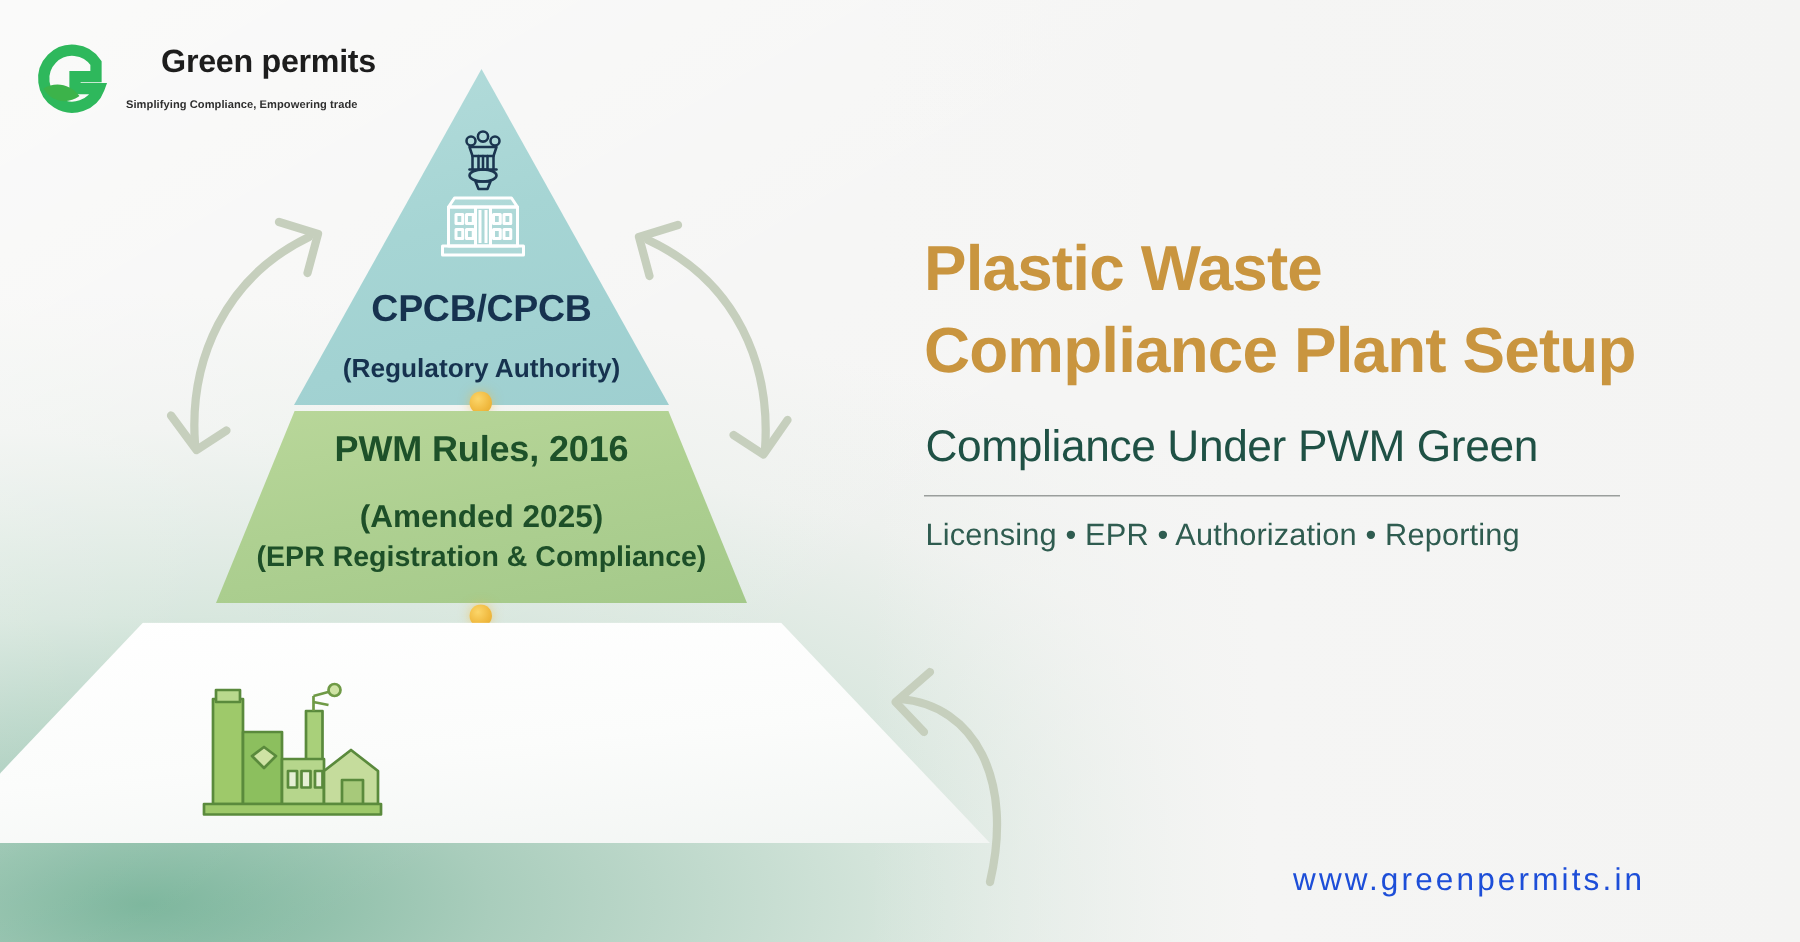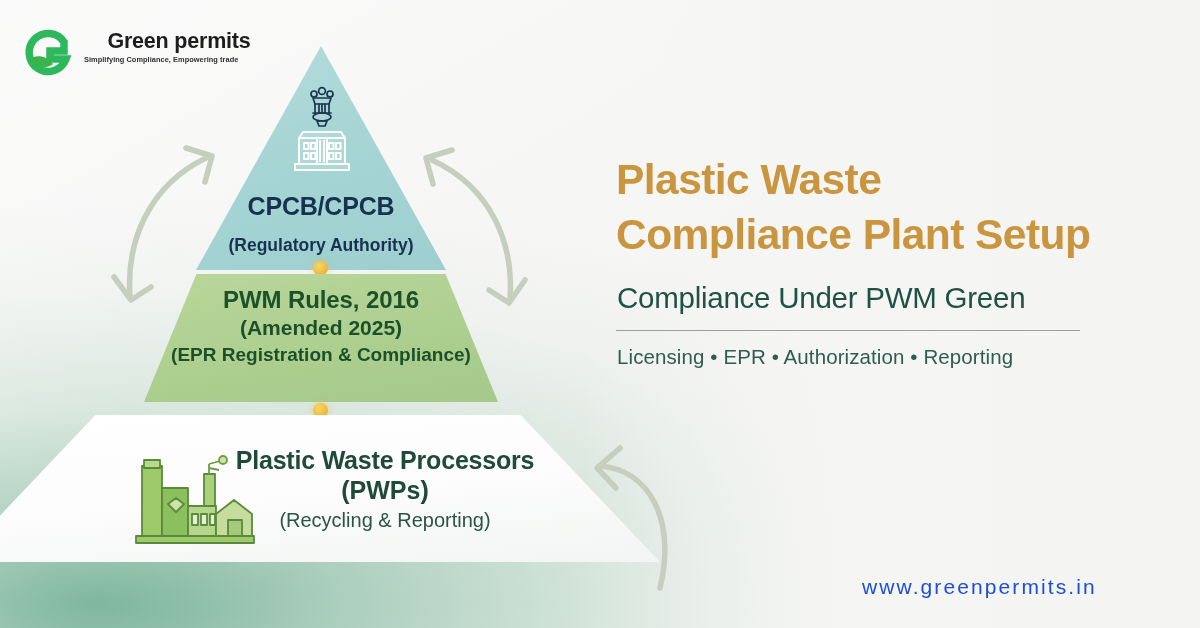--- a/index.html
+++ b/index.html
@@ -30,21 +30,21 @@
   
   .logo { position:absolute; left:18px; top:22px; width:260px; height:62px; }
   .logo-mark { position:absolute; left:2px; top:4px; width:56px; height:56px; }
   .logo-text { position:absolute; left:66px; top:8px; width:190px; }
   .logo-name {
     font-size:21.5px; font-weight:bold; color:#1d1d1d; letter-spacing:-0.2px;
     line-height:1.05; white-space:nowrap;text-align:center;
   }
   .logo-tag {
     font-size:7.4px; font-weight:bold; color:#2e2e2e; letter-spacing:0.05px;
-    margin-top:2px; white-space:nowrap;
+    margin-top:12px; white-space:nowrap;
   }
 
   
   .pyramid { position:absolute; left:0; top:0; width:700px; height:628px; }
   .tier-label {
     position:absolute; text-align:center; width:100%;
     font-weight:bold; line-height:1.16;
   }
 
   
@@ -59,21 +59,21 @@
   .gov-icon { position:absolute; left:291px; top:82px; width:62px; height:90px; }
 
   
   .tier-mid-shape {
     position:absolute; left:144px; top:274px; width:354px; height:128px;
     clip-path:polygon(14.8% 0%, 85.2% 0%, 100% 100%, 0% 100%);
     background:linear-gradient(170deg, #b9d79a 0%, #aed091 48%, #a4c98a 100%);
   }
   .tier-mid-text { position:absolute; left:144px; top:286px; width:354px; }
   .tier-mid-main { font-size:24px; color:#1d5129; font-weight:bold; letter-spacing:-0.1px; }
-  .tier-mid-sub  { font-size:21px; color:#1d4f28; font-weight:bold; margin-top:2px; }
+  .tier-mid-sub  { font-size:21px; color:#1d4f28; font-weight:bold; margin-top:19px; }
   .tier-mid-note { font-size:19px; color:#1d4f28; font-weight:bold; margin-top:4px; }
 
   
   .tier-bot-shape {
     position:absolute; left:-44px; top:415px; width:704px; height:147px;
     clip-path:polygon(19.8% 0%, 80.2% 0%, 100% 100%, 0% 100%);
     background:linear-gradient(175deg, #ffffff 0%, #fbfcfb 55%, #f2f5f3 100%);
     filter:drop-shadow(0 6px 7px rgba(90,120,105,0.20));
   }
   .tier-bot-text { position:absolute; left:150px; top:446px; width:470px; text-align:center; }
@@ -235,25 +235,20 @@
 
           <path d="M88 66 L106 52 L124 66 L124 88 L88 88 Z" fill="#c5dc9c"></path>
           <rect x="100" y="72" width="14" height="16" fill="#a7c97a"></rect>
 
           <rect x="8" y="88" width="118" height="7" fill="#9ec96a"></rect>
 
           <path d="M40 56 L48 50 L56 56 L48 64 Z" fill="#cfe3a4" stroke="#5a8a3c"></path>
         </g>
       </svg>
     </div>
-    <div class="tier-bot-text">
-      <div class="tier-bot-main">Plastic Waste Processors</div>
-      <div class="tier-bot-sub">(PWPs)</div>
-      <div class="tier-bot-note">(Recycling &amp; Reporting)</div>
-    </div>
   </div>
 
   <div class="right">
     <div class="title">
       <span>Plastic Waste</span>
       <span class="l2">Compliance Plant Setup</span>
     </div>
     <div class="subtitle">Compliance Under PWM Green</div>
     <div class="divider"></div>
     <div class="taglist">Licensing • EPR • Authorization • Reporting</div>

